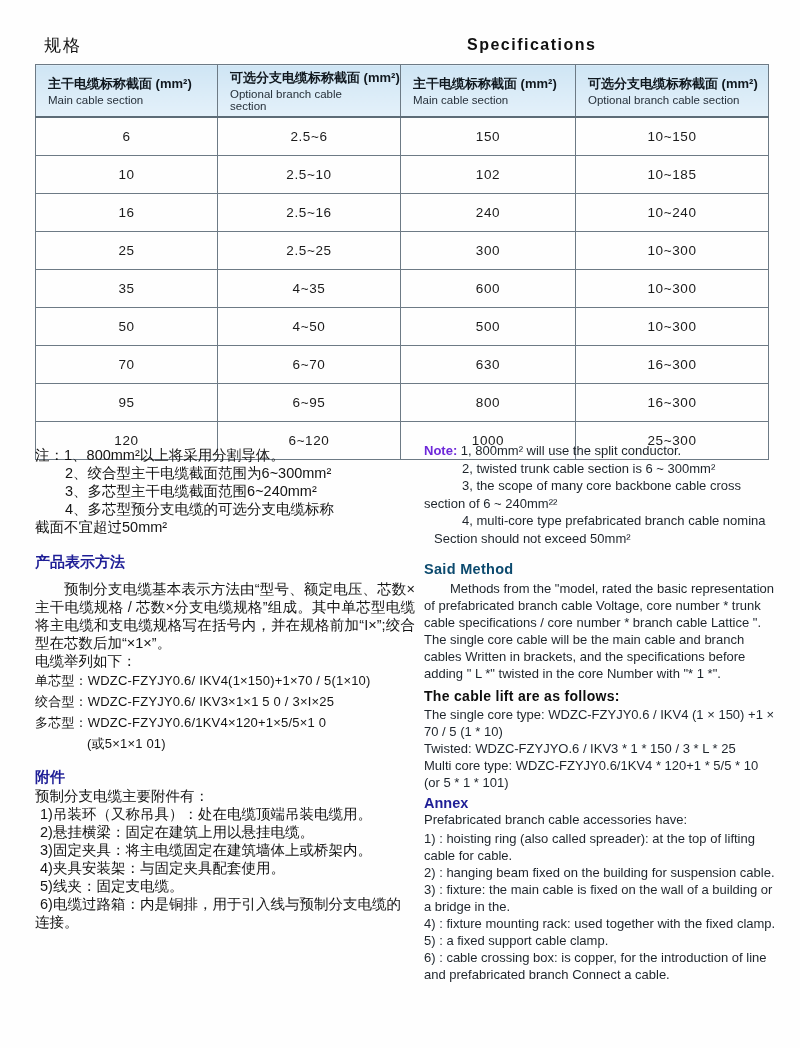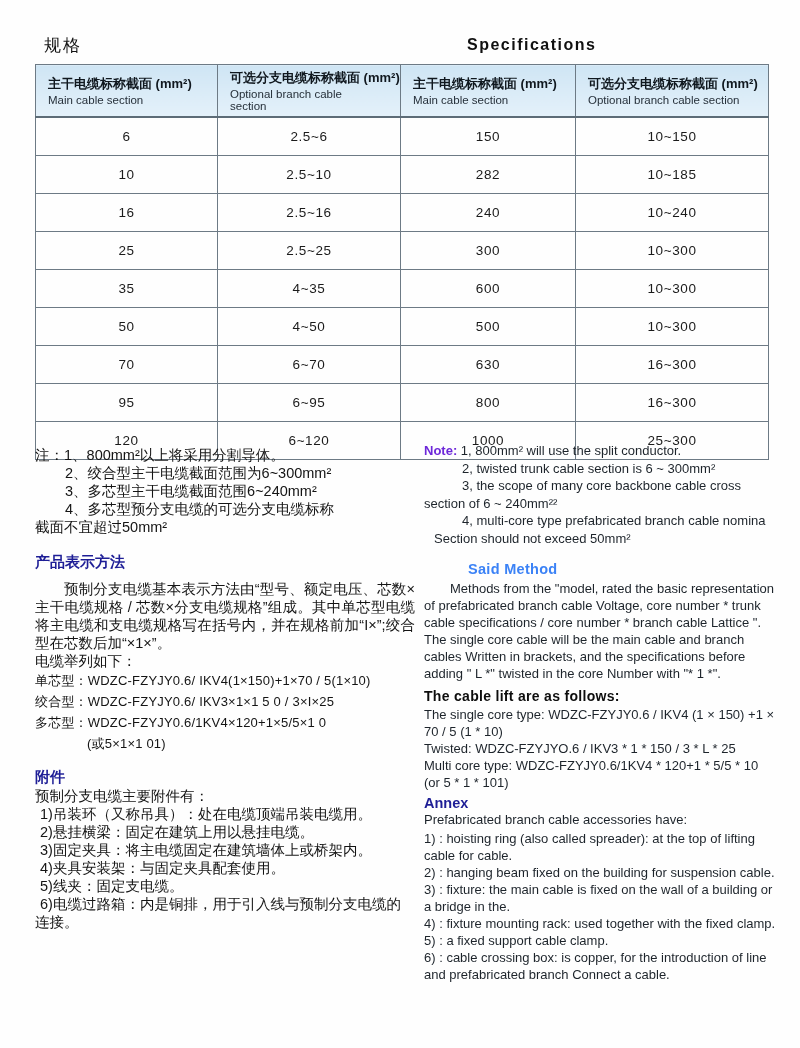--- a/index.html
+++ b/index.html
@@ -37,21 +37,21 @@
   .code-line { font-size:13px; line-height:21px; letter-spacing:0.2px; white-space:nowrap; }
   .or-line { padding-left:52px; }
   .annex-cn-list { margin-top:0; }
   .annex-cn-list > div { text-indent:5px; }
   
   .en { font-size:13px; line-height:17px; color:#1d242b; }
   .note-line { font-size:13px; line-height:17.5px; color:#1d242b; }
   .note-label { font-weight:bold; color:#6d28d9; }
   .ind-en  { padding-left:38px; }
   .ind-en-sm { padding-left:10px; }
-  .h-said { margin-top:14px; color:#3b82f6; font-size:14.5px; letter-spacing:0.3px;margin-left:44px; }
+  .h-said { margin-top:14px; color:#0c4a6e; font-size:14.5px; letter-spacing:0.3px; }
   .para-en { margin:3px 0 0 0; text-indent:26px; }
   .black-h { font-size:14px; font-weight:bold; color:#0d0d0d; margin:6px 0 2px 0; letter-spacing:0.3px; }
   .h-annex-en { margin-top:4px; color:#1e1e96; font-size:14.5px; }
   .annex-en-list { margin-top:2px; }
 </style>
 </head>
 <body>
 
 <div class="page">
 
@@ -88,21 +88,21 @@
     <tbody>
         <tr>
           <td>6</td>
           <td>2.5~6</td>
           <td>150</td>
           <td>10~150</td>
         </tr>
         <tr>
           <td>10</td>
           <td>2.5~10</td>
-          <td>282</td>
+          <td>102</td>
           <td>10~185</td>
         </tr>
         <tr>
           <td>16</td>
           <td>2.5~16</td>
           <td>240</td>
           <td>10~240</td>
         </tr>
         <tr>
           <td>25</td>

